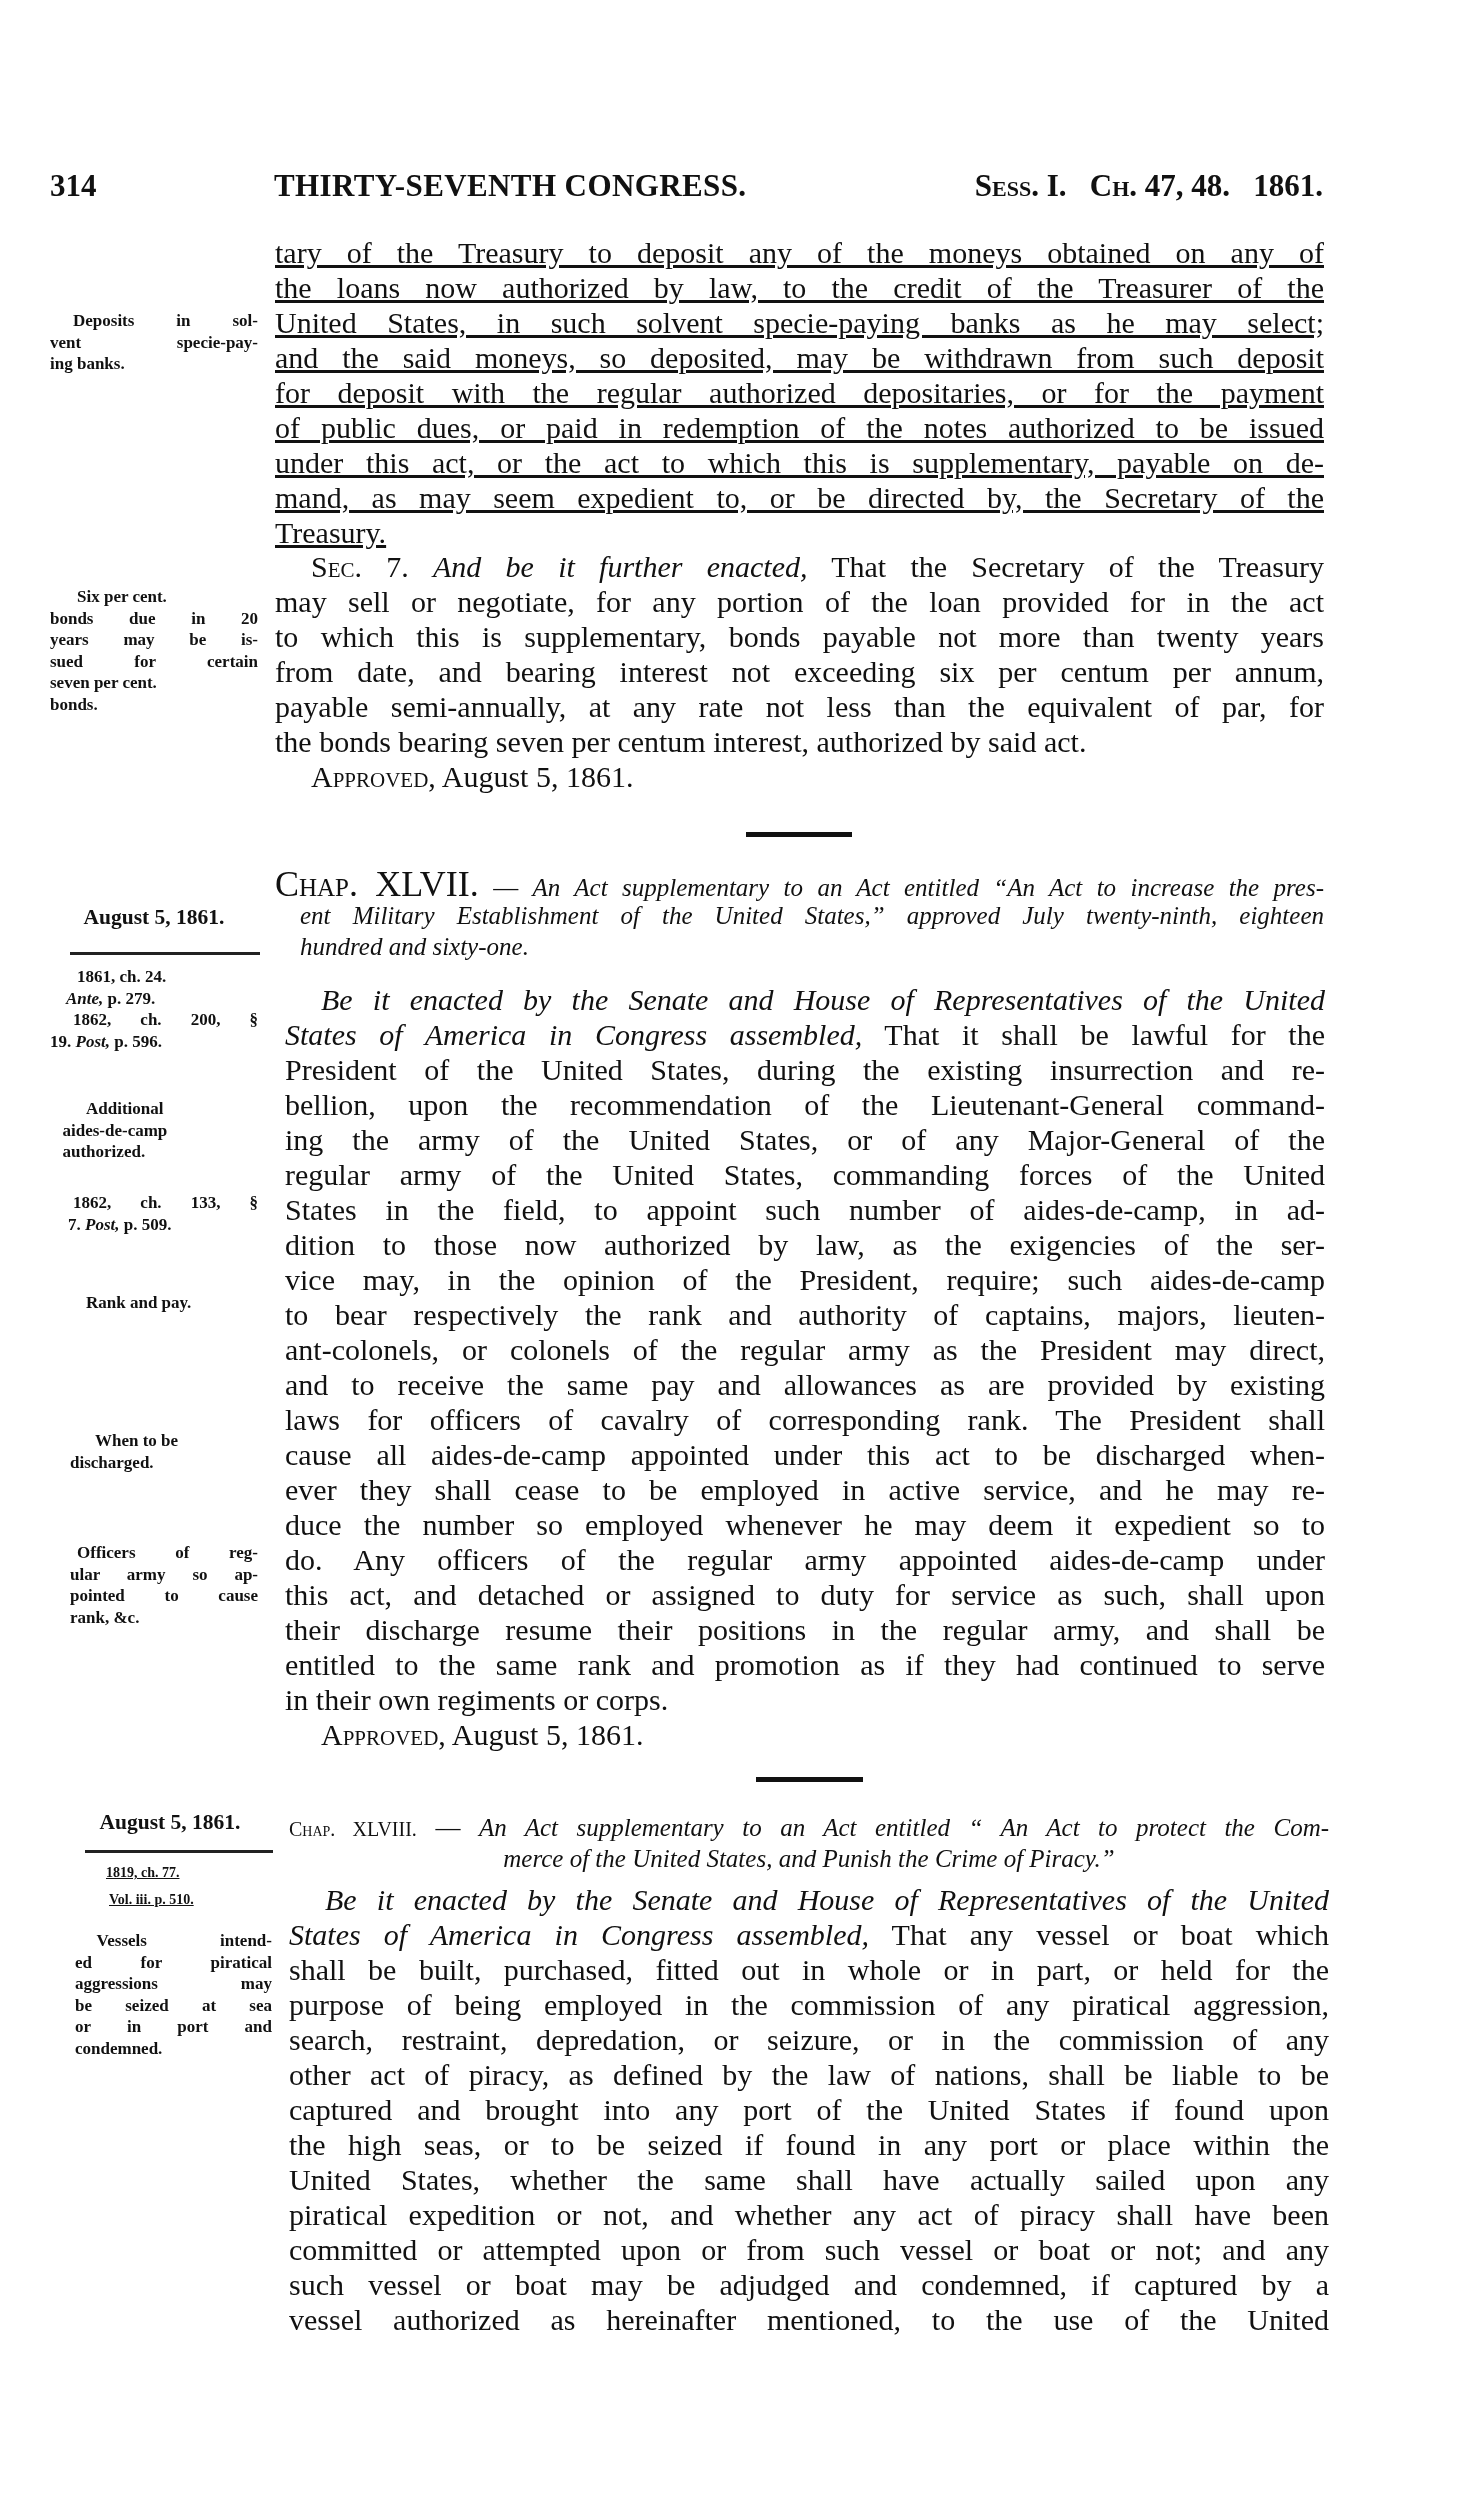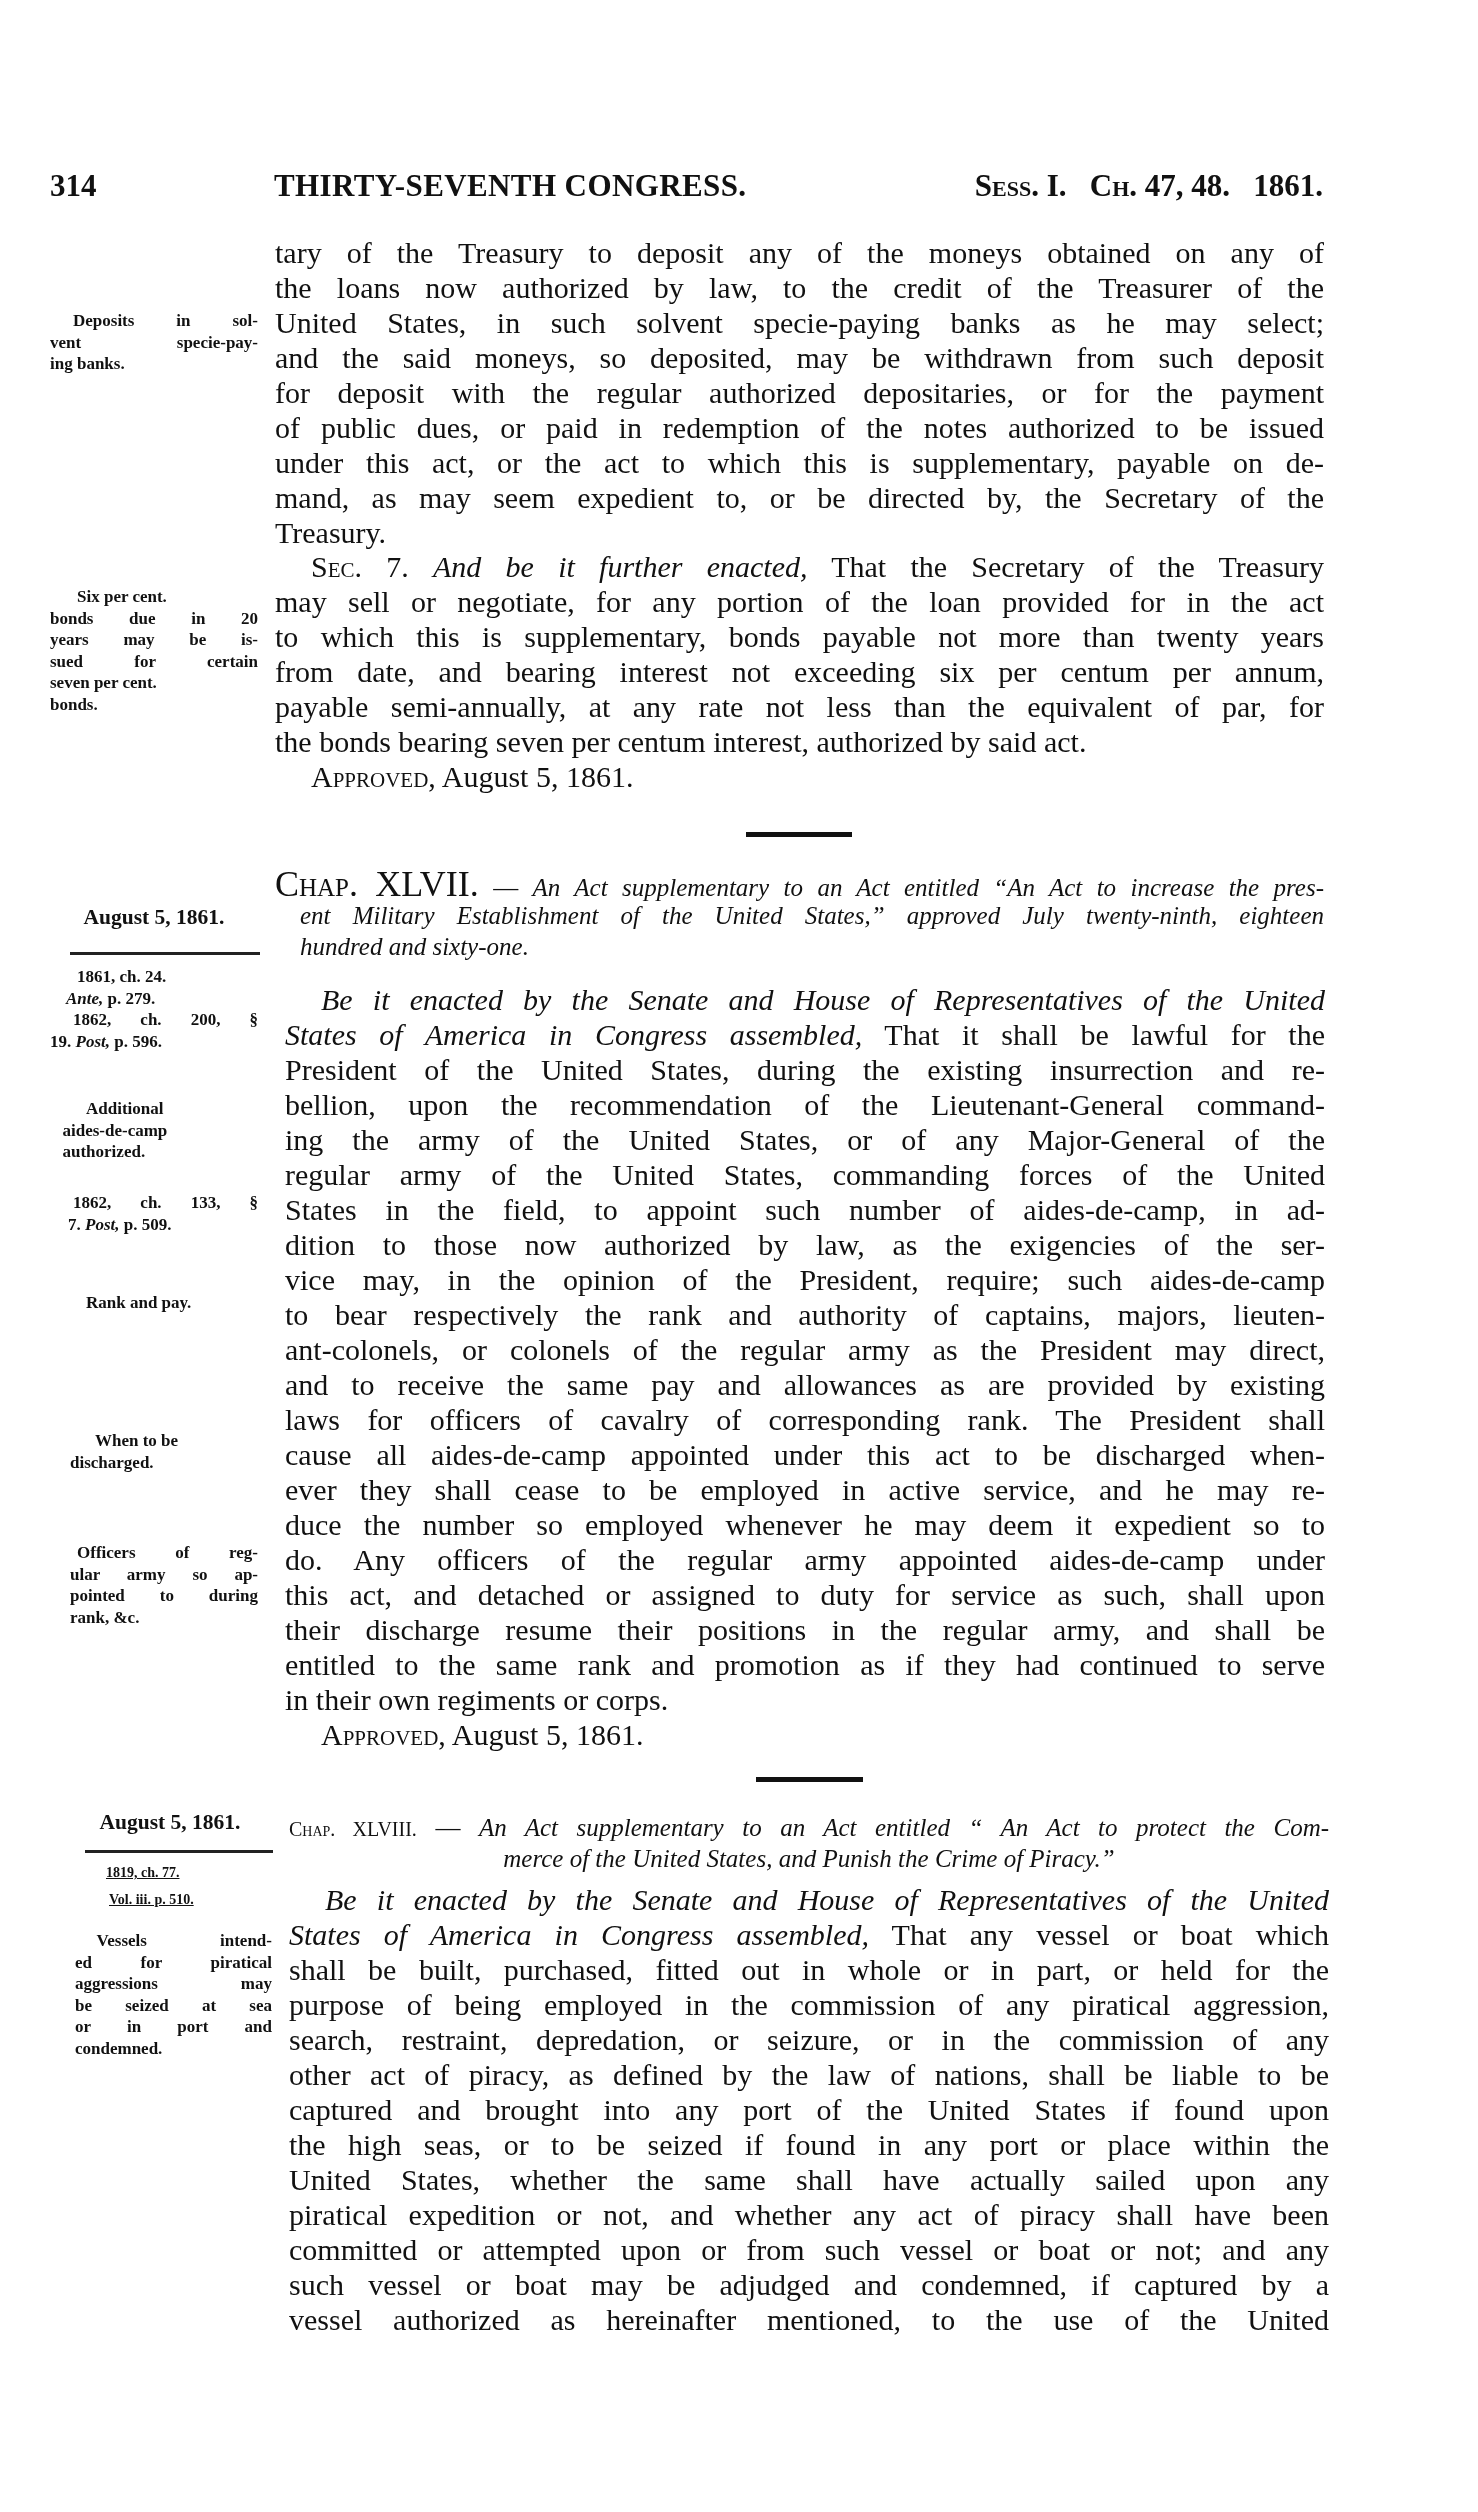--- a/index.html
+++ b/index.html
@@ -32,21 +32,21 @@
 <div class="abs header">
   <span class="page-num">314</span>
   <span class="running-title">THIRTY-SEVENTH CONGRESS.</span>
   <span class="running-right">
     <span class="sc">Sess. I.</span>&nbsp;&nbsp;
     <span class="sc">Ch. 47, 48.</span>&nbsp;&nbsp;
     <span>1861.</span>
   </span>
 </div>
 
-<div class="abs body-text" style="top:235px;">
+<div class="abs body-text" style="top:235px;text-decoration:underline;">
   <span class="line">tary of the Treasury to deposit any of the moneys obtained on any of</span>
   <span class="line">the loans now authorized by law, to the credit of the Treasurer of the</span>
   <span class="line">United States, in such solvent specie-paying banks as he may select;</span>
   <span class="line">and the said moneys, so deposited, may be withdrawn from such deposit</span>
   <span class="line">for deposit with the regular authorized depositaries, or for the payment</span>
   <span class="line">of public dues, or paid in redemption of the notes authorized to be issued</span>
   <span class="line">under this act, or the act to which this is supplementary, payable on de-</span>
   <span class="line">mand, as may seem expedient to, or be directed by, the Secretary of the</span>
   <span class="line last">Treasury.</span>
 </div>
@@ -129,21 +129,21 @@
 <div class="abs margin-note" style="top:1292px;">
   <span class="last" style="padding-left:36px;">Rank and pay.</span>
 </div>
 <div class="abs margin-note" style="top:1430px;">
   <span class="last" style="padding-left:45px;">When to be</span>
   <span class="last" style="padding-left:20px;">discharged.</span>
 </div>
 <div class="abs margin-note" style="top:1542px;">
   <span style="padding-left:27px;">Officers of reg-</span>
   <span style="padding-left:20px;">ular army so ap-</span>
-  <span style="padding-left:20px;">pointed to during</span>
+  <span style="padding-left:20px;">pointed to cause</span>
   <span class="last" style="padding-left:20px;">rank, &amp;c.</span>
 </div>
 
 <div class="rule" style="left:756px; top:1777px; width:107px;"></div>
 
 <div class="abs body-text chap-head" style="top:1812px; left:289px; width:1040px;">
   <span class="line"><span class="sc" style="font-size:20px;">Chap. XLVIII.</span> <span>—</span> <span class="it">An Act supplementary to an Act entitled “ An Act to protect the Com-</span></span>
   <span class="line last it" style="text-align:center; text-align-last:center;">merce of the United States, and Punish the Crime of Piracy.”</span>
 </div>
 <div class="abs margin-note center" style="top:1812px; font-size:21.5px; left:66px;">

